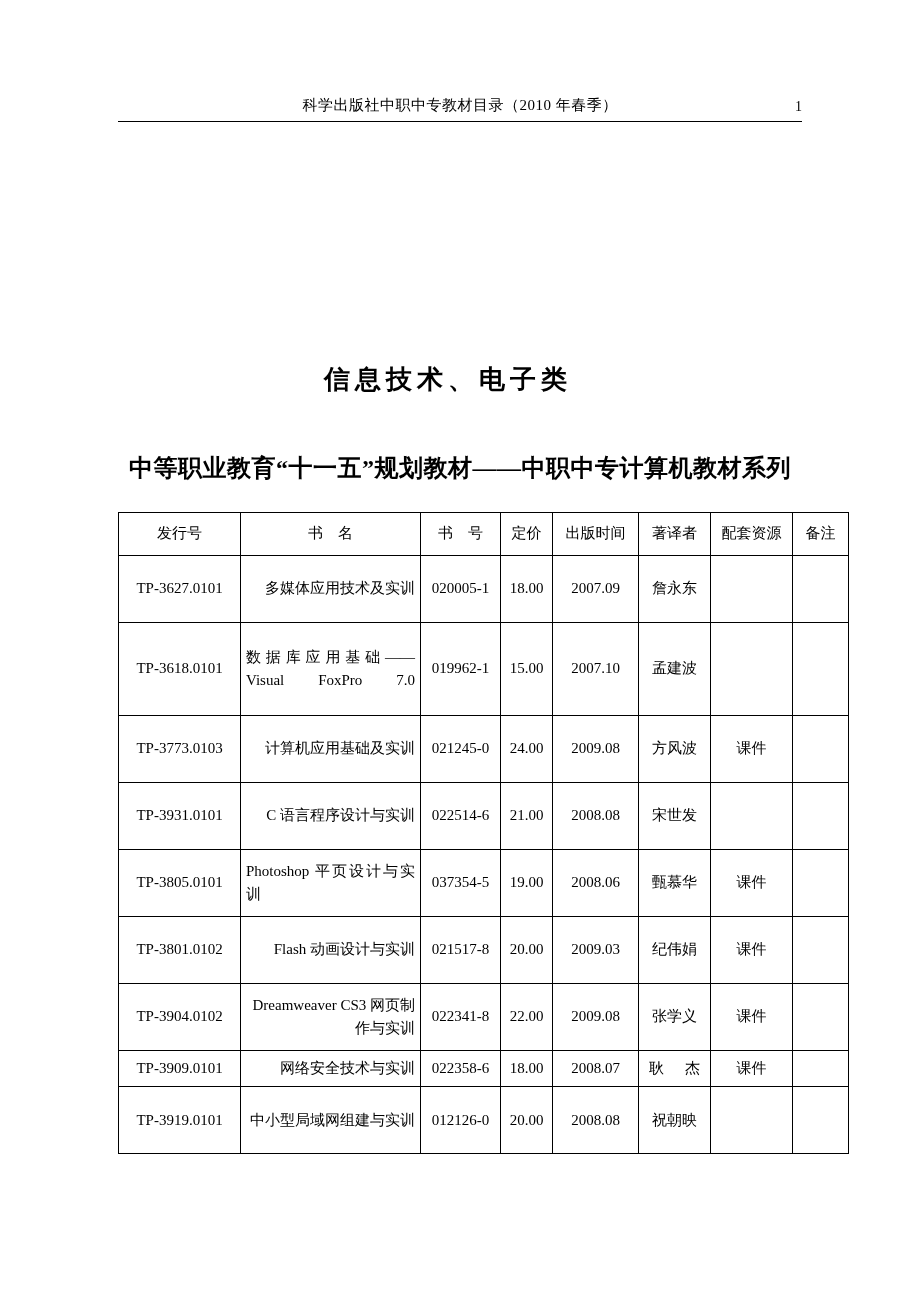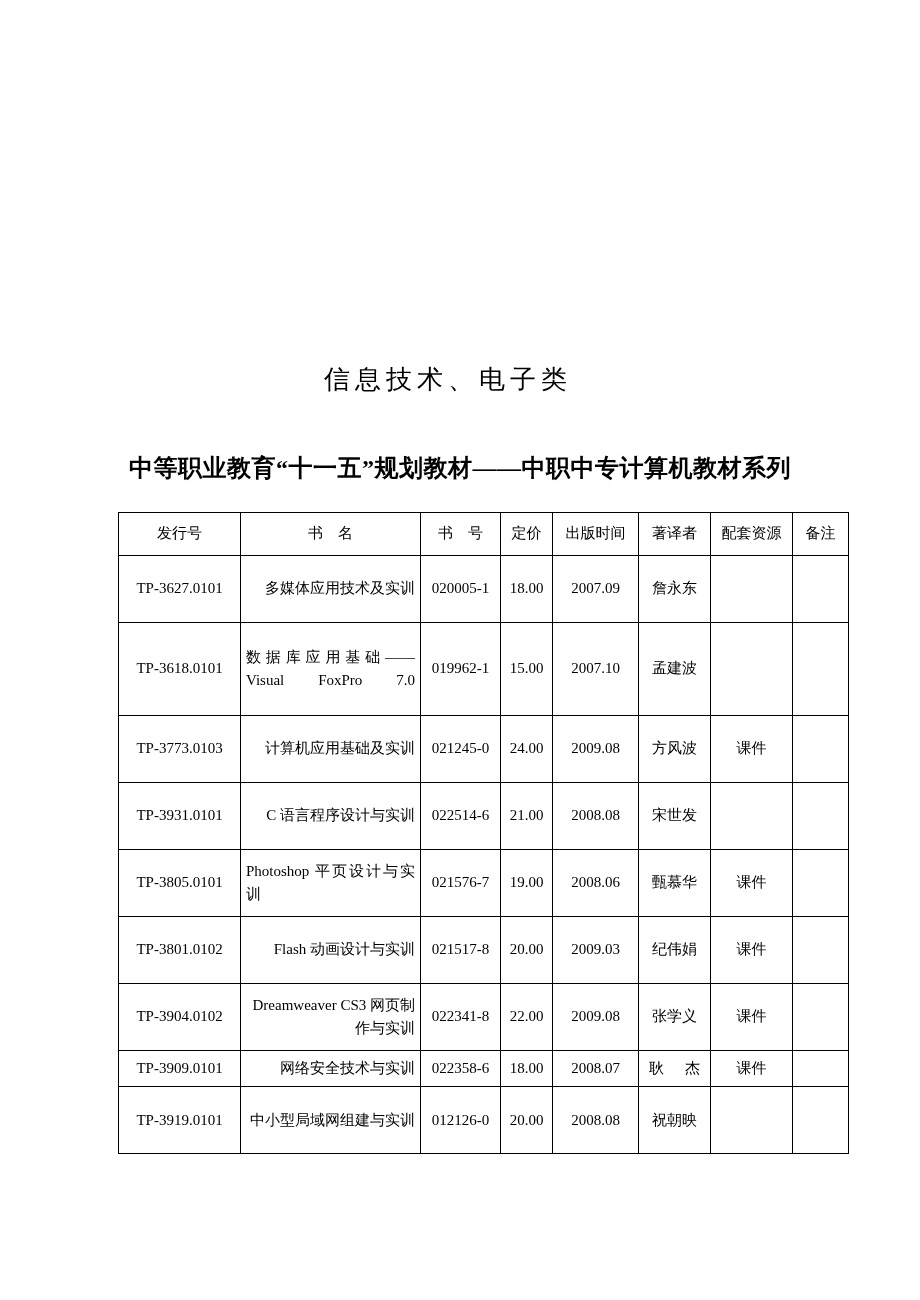--- a/index.html
+++ b/index.html
@@ -67,21 +67,21 @@
     font-size: 40px;
     letter-spacing: 4px;
   }
   .doc-subtitle {
     position: absolute;
     top: 362px;
     left: 0;
     width: 896px;
     text-align: center;
     font-family: "DejaVu Sans", sans-serif;
-    font-weight: normal;
+    font-weight: bold;
     font-size: 26px;
     letter-spacing: 5px;
   }
   .section-title {
     position: absolute;
     top: 452px;
     left: 0;
     width: 920px;
     text-align: center;
     font-family: "Liberation Serif", serif;
@@ -135,20 +135,27 @@
   td.c-res    { text-align: center; }
   td.c-note   { text-align: center; }
   .row-tall td { height: 54px; }
   .row-xtall td { height: 80px; }
 </style>
 </head>
 <body>
 
 <div class="page">
 
+  <div class="header">
+    <div class="header-row">
+      <div class="header-title">科学出版社中职中专教材目录（2010 年春季）</div>
+      <div class="header-page">1</div>
+    </div>
+    <div class="header-rule"></div>
+  </div>
 
   <div class="doc-subtitle">信息技术、电子类</div>
   <div class="section-title">中等职业教育“十一五”规划教材——中职中专计算机教材系列</div>
 
   <div class="table-wrap">
     <table class="catalog">
       <colgroup>
         <col class="col-issue">
         <col class="col-name">
         <col class="col-isbn">
@@ -212,21 +219,21 @@
           <td class="c-price">21.00</td>
           <td class="c-date">2008.08</td>
           <td class="c-author">宋世发</td>
           <td class="c-res"></td>
           <td class="c-note"></td>
         </tr>
 
         <tr class="row-tall">
           <td class="c-issue">TP-3805.0101</td>
           <td class="c-name justify">Photoshop 平页设计与实训</td>
-          <td class="c-isbn">021576-7</td>
+          <td class="c-isbn">037354-5</td>
           <td class="c-price">19.00</td>
           <td class="c-date">2008.06</td>
           <td class="c-author">甄慕华</td>
           <td class="c-res">课件</td>
           <td class="c-note"></td>
         </tr>
 
         <tr class="row-tall">
           <td class="c-issue">TP-3801.0102</td>
           <td class="c-name">Flash 动画设计与实训</td>

